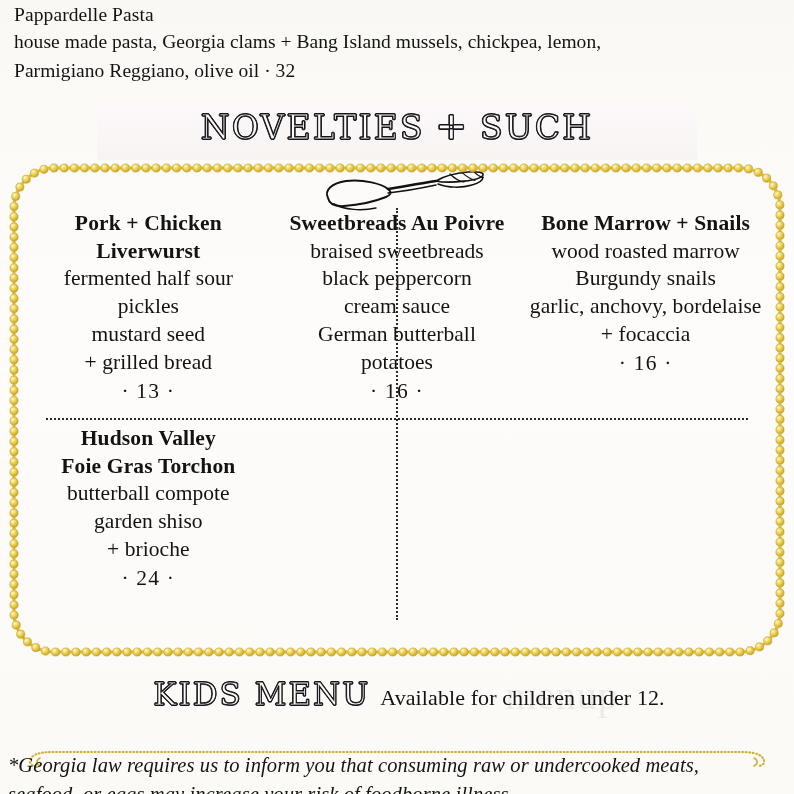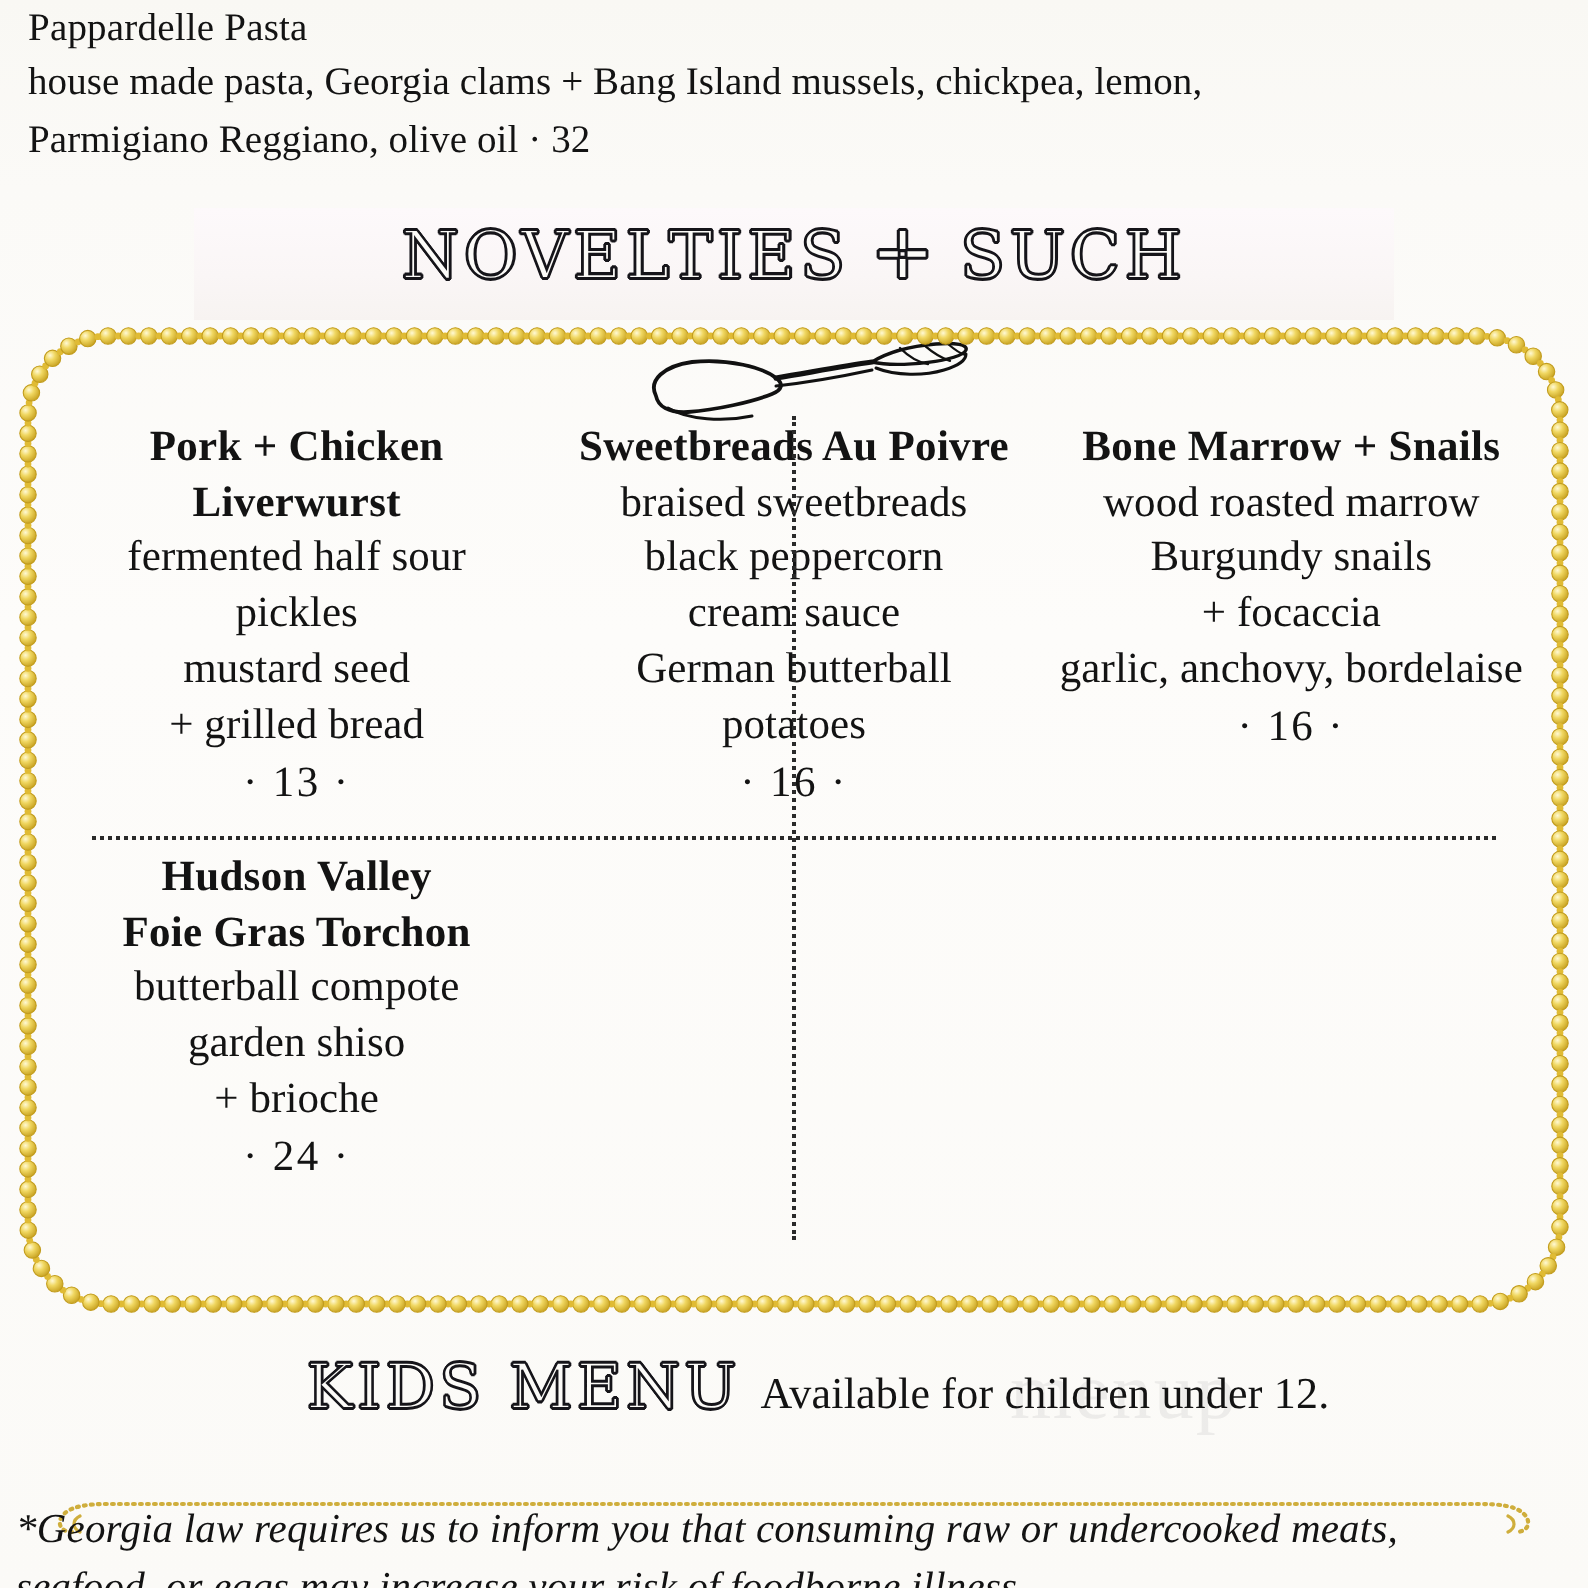--- a/index.html
+++ b/index.html
@@ -753,22 +753,22 @@
         <div class="ln">German butterball potatoes</div>
         <div class="pr">· 16 ·</div>
       </div>
     </div>
 
     <div class="cell">
       <div class="cell-inner">
         <div class="nm">Bone Marrow + Snails</div>
         <div class="ln">wood roasted marrow</div>
         <div class="ln">Burgundy snails</div>
+        <div class="ln">garlic, anchovy, bordelaise</div>
         <div class="ln">+ focaccia</div>
-        <div class="ln">garlic, anchovy, bordelaise</div>
         <div class="pr">· 16 ·</div>
       </div>
     </div>
 
     <div class="cell">
       <div class="cell-inner">
         <div class="nm">Hudson Valley</div>
         <div class="nm">Foie Gras Torchon</div>
         <div class="ln">butterball compote</div>
         <div class="ln">garden shiso</div>

